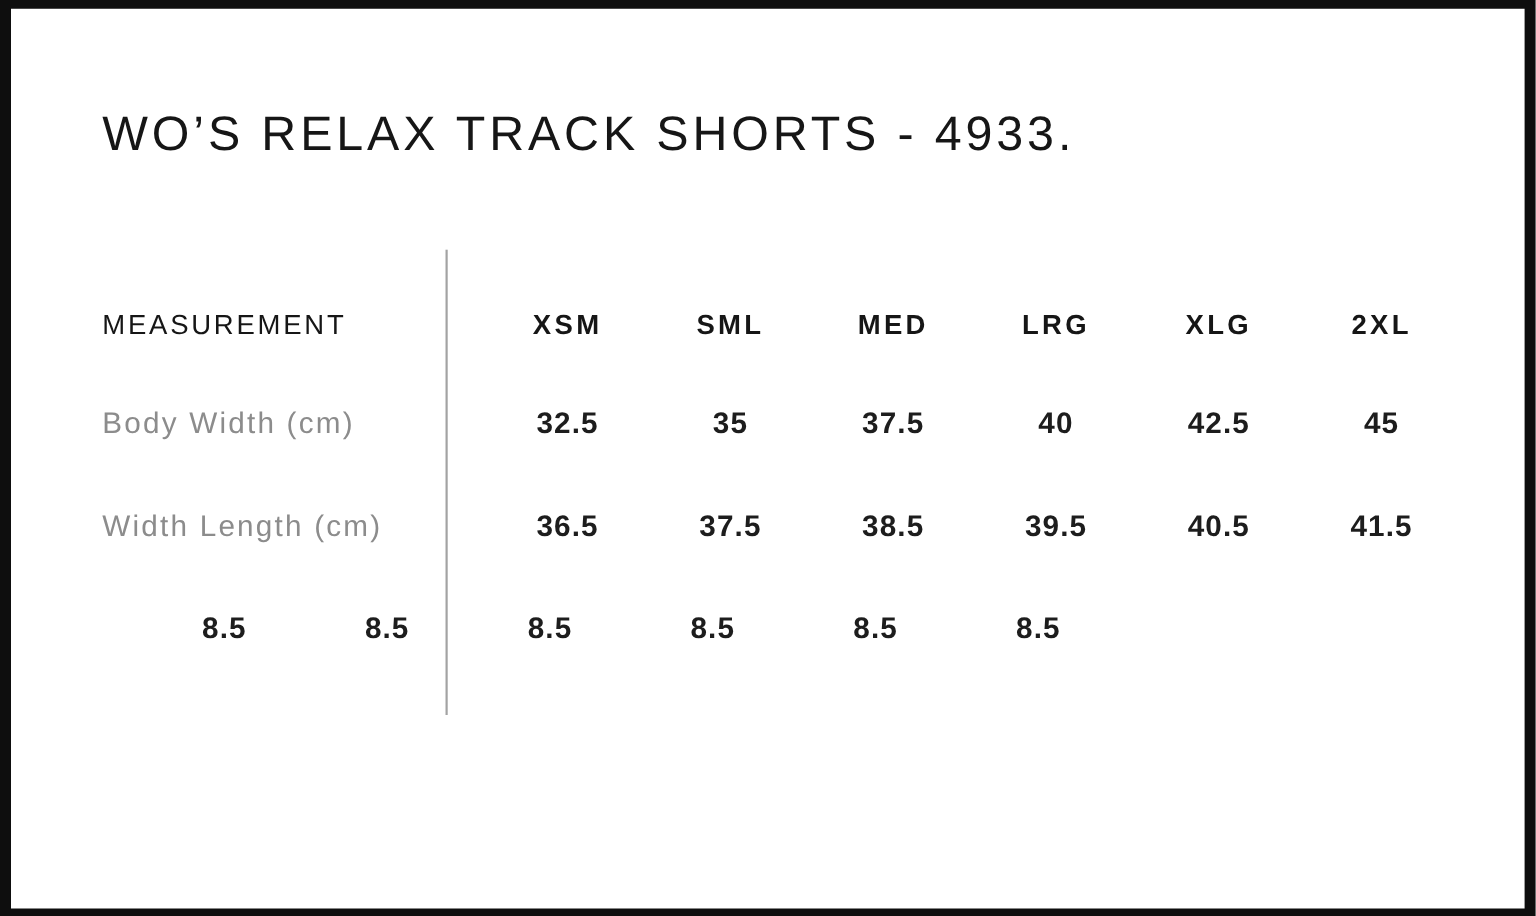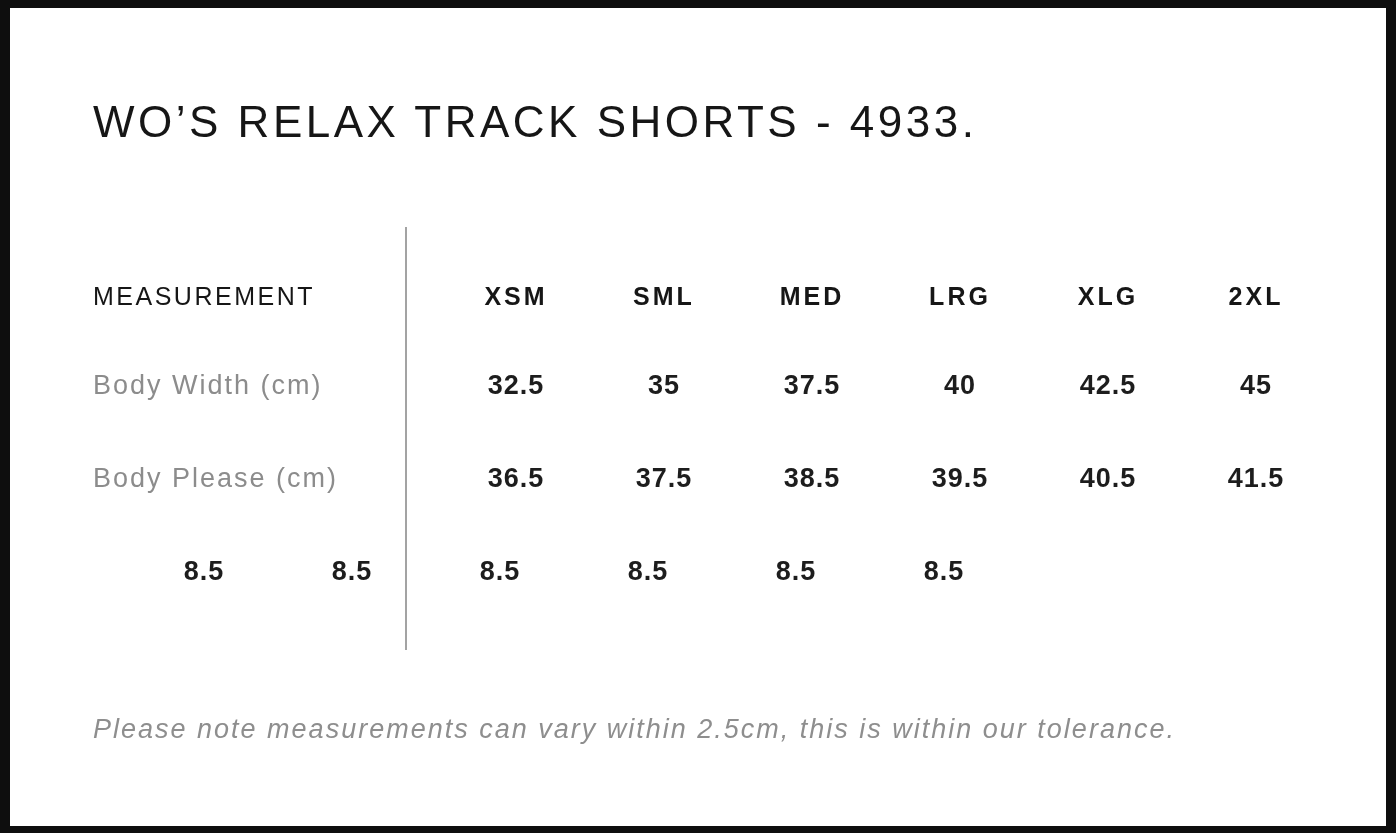--- a/index.html
+++ b/index.html
@@ -113,36 +113,35 @@
       <div class="spacer"></div>
       <div class="value-cell">32.5</div>
       <div class="value-cell">35</div>
       <div class="value-cell">37.5</div>
       <div class="value-cell">40</div>
       <div class="value-cell">42.5</div>
       <div class="value-cell">45</div>
     </div>
 
     <div class="t-row">
-      <div class="label-cell">Body Please (cm)</div>
+      <div class="label-cell">Width Length (cm)</div>
       <div class="spacer"></div>
       <div class="value-cell">36.5</div>
       <div class="value-cell">37.5</div>
       <div class="value-cell">38.5</div>
       <div class="value-cell">39.5</div>
       <div class="value-cell">40.5</div>
       <div class="value-cell">41.5</div>
     </div>
 
     <div class="t-row">
       <div class="spacer"></div>
       <div class="value-cell">8.5</div>
       <div class="value-cell">8.5</div>
       <div class="value-cell">8.5</div>
       <div class="value-cell">8.5</div>
       <div class="value-cell">8.5</div>
       <div class="value-cell">8.5</div>
     </div>
   </div>
 
-  <p class="note">Please note measurements can vary within 2.5cm, this is within our tolerance.</p>
 
 </div>
 
 </body></html>

